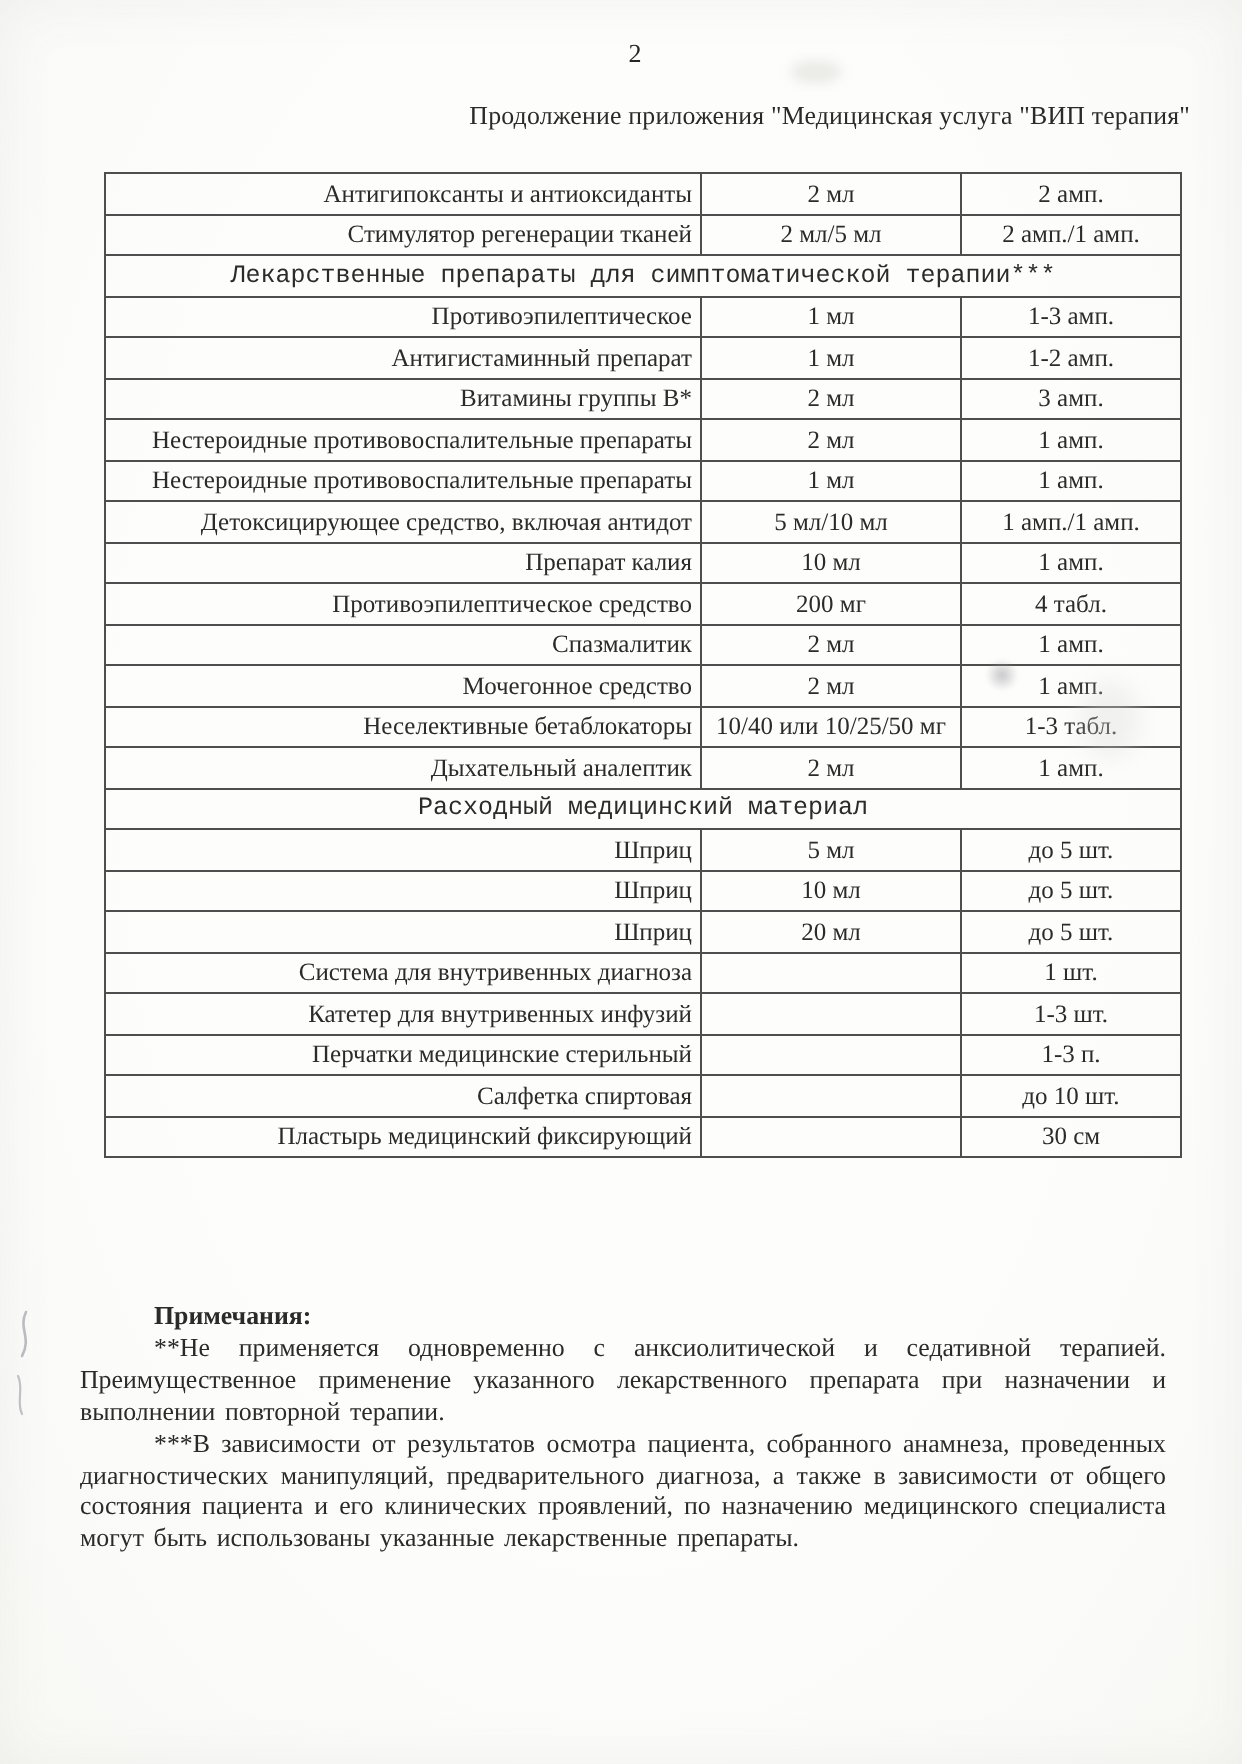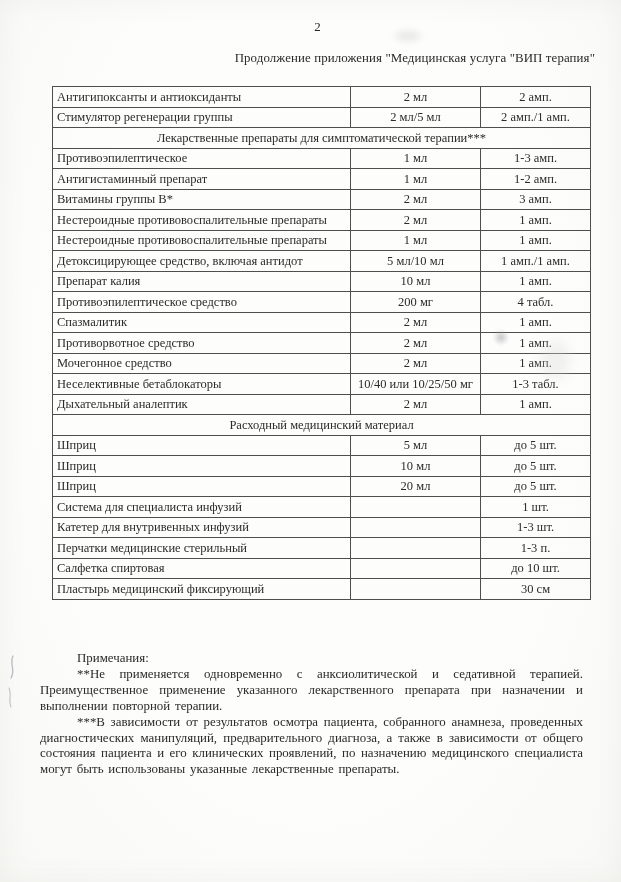--- a/index.html
+++ b/index.html
@@ -33,33 +33,33 @@
   table.meds td {
     border:1px solid #4e4e4e;
     height:19.5px;
     padding:0 4px;
     font-size:12.5px;
     line-height:1;
     color:#2b2b2b;
     overflow:hidden;
     white-space:nowrap;
   }
-  td.name-cell { text-align:left; padding-left:6px;margin-left:42px; }
+  td.name-cell { text-align:right; padding-left:6px;margin-left:42px; }
   td.dose-cell, td.qty-cell { text-align:center; }
-  td.section-cell { text-align:center; }
+  td.section-cell { text-align:center;font-family:Liberation Mono, monospace; }
   td.faded { color:#8f8f93; }
   .notes {
     position:absolute; left:40px; top:651px; width:543px;
     font-size:12.9px;
     line-height:15.9px;
     text-align:justify;
     word-spacing:1.6px;
     color:#2a2a2a;
   }
-  .notes-heading { text-indent:33px; margin:0; }
+  .notes-heading { text-indent:33px; margin:0;font-weight:bold; }
   .notes p { margin:0; text-indent:37px; }
   .pencil-mark {
     position:absolute; left:4px; top:654px;
     opacity:0.75;
   }
   .scan-smudge {
     position:absolute; left:492px; top:330px;
     width:18px; height:15px;
     background:radial-gradient(circle, #9a9aa0 0%, rgba(154,154,160,0) 70%);
     opacity:0.55;
@@ -88,21 +88,21 @@
       <col style="width:130px">
       <col style="width:110px">
     </colgroup>
     <tbody>
         <tr>
           <td class="name-cell">Антигипоксанты и антиоксиданты</td>
           <td class="dose-cell">2 мл</td>
           <td class="qty-cell">2 амп.</td>
         </tr>
         <tr>
-          <td class="name-cell">Стимулятор регенерации группы</td>
+          <td class="name-cell">Стимулятор регенерации тканей</td>
           <td class="dose-cell">2 мл/5 мл</td>
           <td class="qty-cell">2 амп./1 амп.</td>
         </tr>
         <tr>
           <td colspan="3" class="section-cell">Лекарственные препараты для симптоматической терапии***</td>
         </tr>
         <tr>
           <td class="name-cell">Противоэпилептическое</td>
           <td class="dose-cell">1 мл</td>
           <td class="qty-cell">1-3 амп.</td>
@@ -141,25 +141,20 @@
           <td class="name-cell">Противоэпилептическое средство</td>
           <td class="dose-cell">200 мг</td>
           <td class="qty-cell">4 табл.</td>
         </tr>
         <tr>
           <td class="name-cell">Спазмалитик</td>
           <td class="dose-cell">2 мл</td>
           <td class="qty-cell">1 амп.</td>
         </tr>
         <tr>
-          <td class="name-cell">Противорвотное средство</td>
-          <td class="dose-cell">2 мл</td>
-          <td class="qty-cell">1 амп.</td>
-        </tr>
-        <tr>
           <td class="name-cell">Мочегонное средство</td>
           <td class="dose-cell">2 мл</td>
           <td class="qty-cell">1 амп.</td>
         </tr>
         <tr>
           <td class="name-cell">Неселективные бетаблокаторы</td>
           <td class="dose-cell">10/40 или 10/25/50 мг</td>
           <td class="qty-cell">1-3 табл.</td>
         </tr>
         <tr>
@@ -179,21 +174,21 @@
           <td class="name-cell">Шприц</td>
           <td class="dose-cell">10 мл</td>
           <td class="qty-cell">до 5 шт.</td>
         </tr>
         <tr>
           <td class="name-cell">Шприц</td>
           <td class="dose-cell">20 мл</td>
           <td class="qty-cell">до 5 шт.</td>
         </tr>
         <tr>
-          <td class="name-cell">Система для специалиста инфузий</td>
+          <td class="name-cell">Система для внутривенных диагноза</td>
           <td class="dose-cell"></td>
           <td class="qty-cell">1 шт.</td>
         </tr>
         <tr>
           <td class="name-cell">Катетер для внутривенных инфузий</td>
           <td class="dose-cell"></td>
           <td class="qty-cell">1-3 шт.</td>
         </tr>
         <tr>
           <td class="name-cell">Перчатки медицинские стерильный</td>

